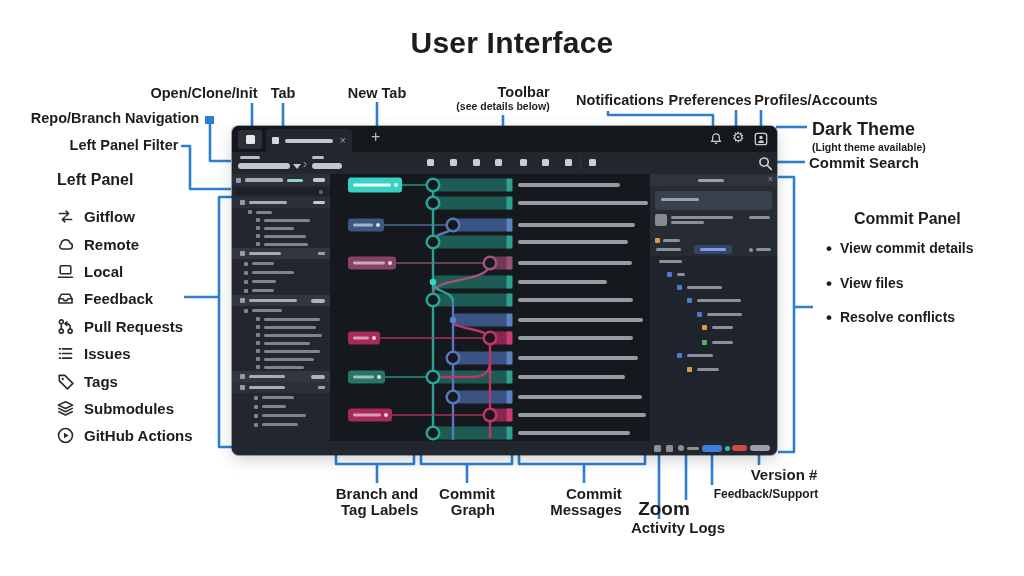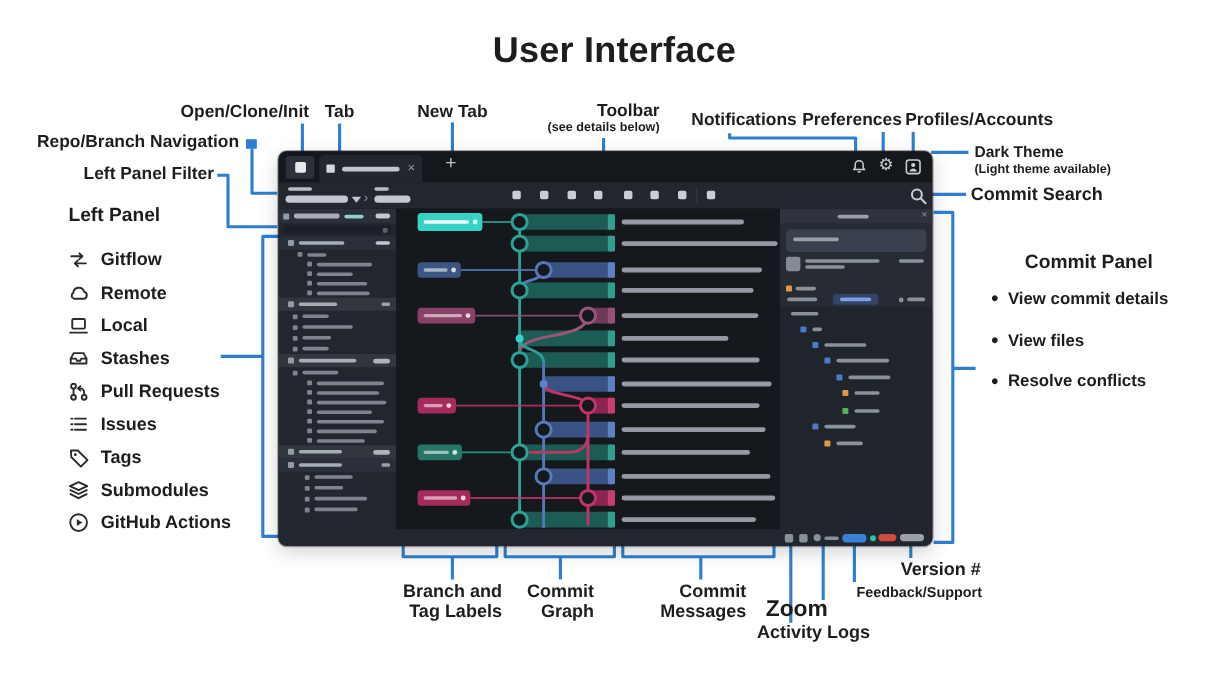--- a/index.html
+++ b/index.html
@@ -144,21 +144,21 @@
   <span class="anno-sub">(see details below)</span>
 </div>
 <div class="anno-lbl" style="left:620px;top:101px">Notifications</div>
 <div class="anno-lbl" style="left:710px;top:101px">Preferences</div>
 <div class="anno-lbl" style="left:816px;top:101px">Profiles/Accounts</div>
 
 <div class="anno-lbl" style="left:115px;top:119px">Repo/Branch Navigation</div>
 <div class="anno-lbl" style="left:124px;top:146px">Left Panel Filter</div>
 
 <div class="abs lbl-left" style="left:812px;top:119px">
-  <div style="font-size:13px;font-weight:600">Dark Theme</div>
+  <div style="font-size:18px;font-weight:600">Dark Theme</div>
   <div style="font-size:10.5px;font-weight:600;margin-top:1px">(Light theme available)</div>
 </div>
 <div class="abs lbl-left" style="left:809px;top:154px;font-size:15px;font-weight:600">Commit Search</div>
 
 <div class="big-head" style="left:20px;top:171px">Left Panel</div>
 <ul id="legend-list">
     <li>
       <span class="lg-icon">
         <svg viewBox="0 0 18 18">
           <path d="M3.2 6.2h8.6M9.6 3.9l2.4 2.3-2.4 2.3"></path>
@@ -184,21 +184,21 @@
       </span>
       <span>Local</span>
     </li>
     <li>
       <span class="lg-icon">
         <svg viewBox="0 0 18 18">
           <path d="M2.8 9.3 5.1 5h7.8l2.3 4.3v3.9H2.8z"></path>
           <path d="M2.8 9.3h4l.9 1.7h2.6l.9-1.7h4"></path>
         </svg>
       </span>
-      <span>Stashes</span>
+      <span>Feedback</span>
     </li>
     <li>
       <span class="lg-icon">
         <svg viewBox="0 0 18 18">
           <circle cx="5" cy="4.6" r="1.9"></circle>
           <circle cx="5" cy="13.4" r="1.9"></circle>
           <circle cx="13.4" cy="13.4" r="1.9"></circle>
           <path d="M5 6.5v5M13.4 11.5v-2a3.2 3.2 0 0 0-3.2-3.2H8.8"></path>
           <path d="M10.4 4.5 8.6 6.3l1.8 1.8"></path>
         </svg>

